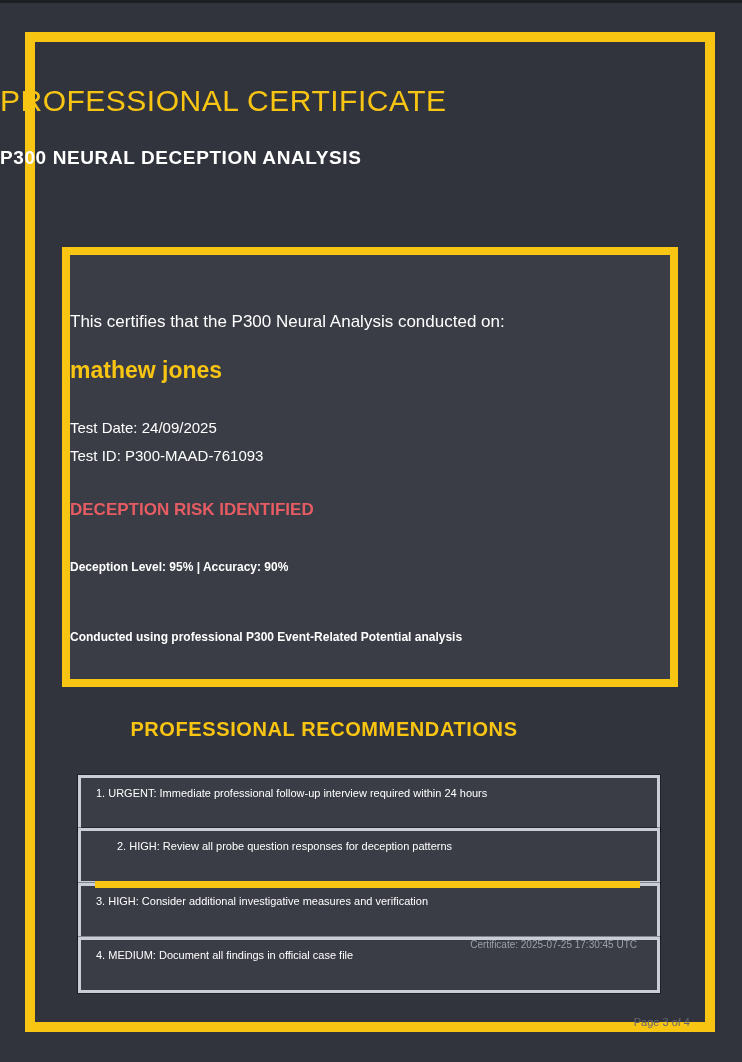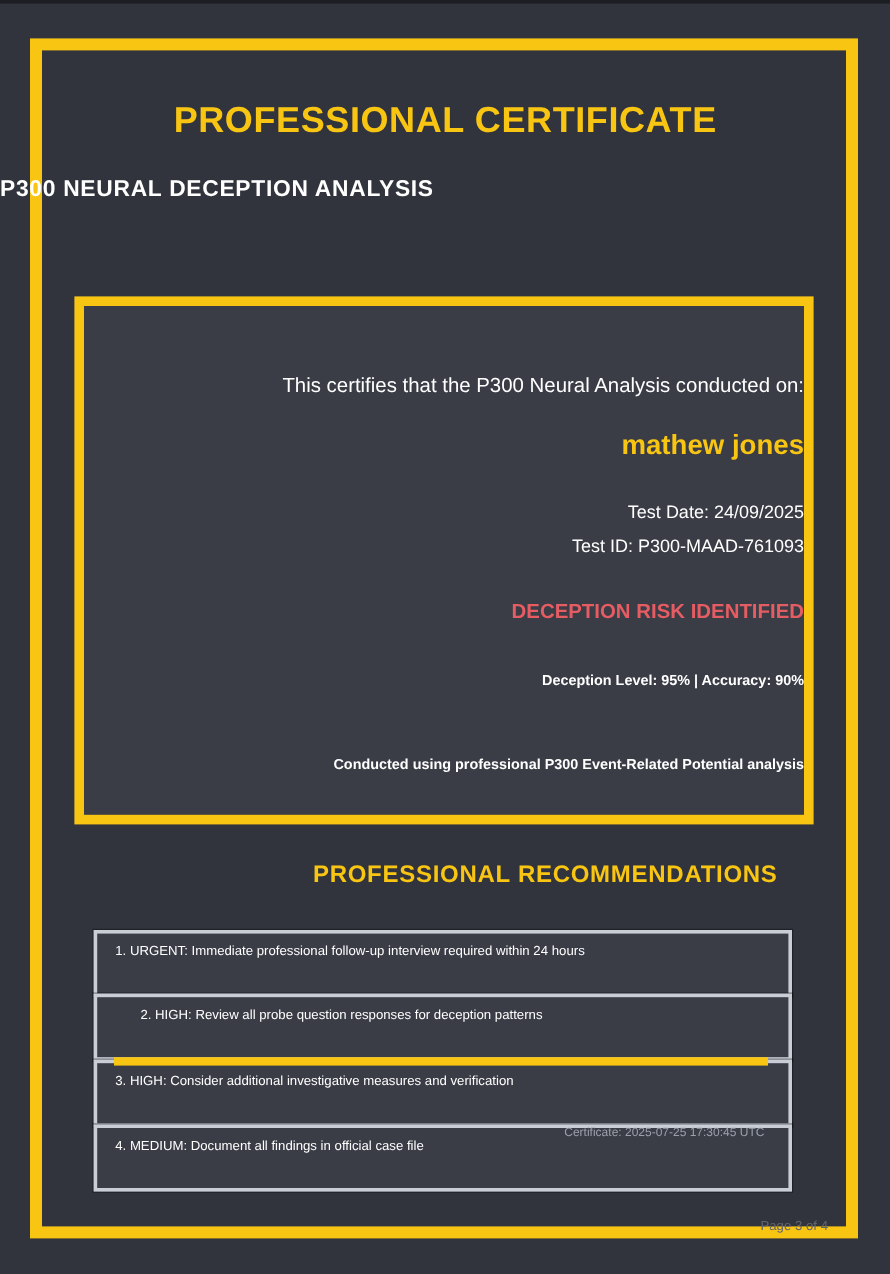--- a/index.html
+++ b/index.html
@@ -25,51 +25,50 @@
     position:absolute;left:0;top:0;width:742px;height:3px;
     background:#1c1e24;
   }
   .outer-frame{
     position:absolute;left:25px;top:32px;width:690px;height:1000px;
     border:10px solid var(--accent-gold);
     z-index:1;
   }
   .doc-title{
     position:absolute;left:0;top:84px;width:742px;
-    text-align:center;color:var(--accent-gold);
-    font-size:30px;font-weight:bold;letter-spacing:0.5px;
+    color:var(--accent-gold);
+    font-size:30px;font-weight:normal;letter-spacing:0.5px;
     z-index:2;
   }
   .doc-subtitle{
     position:absolute;left:0;top:147px;width:742px;
     text-align:left;color:var(--text-white);
     font-size:19px;font-weight:bold;letter-spacing:0.6px;
     z-index:2;
   }
   .cert-panel{
     position:absolute;left:62px;top:247px;width:616px;height:440px;
     border:8px solid var(--accent-gold);
     background:var(--panel-bg);
     z-index:2;
   }
   .cert-panel p{
-    position:absolute;left:0;right:0;text-align:right;
+    position:absolute;left:0;right:0;text-align:left;
     color:var(--text-white);
-    margin-left:43px;
   }
   .cert-intro{top:57px;font-size:17px;}
   .cert-name{top:102px;font-size:23px;font-weight:bold;color:var(--accent-gold) !important;}
   .cert-date{top:164px;font-size:15px;font-weight:500;}
   .cert-id{top:192px;font-size:15px;font-weight:500;}
   .cert-risk{top:245px;font-size:17px;font-weight:bold;color:var(--alert-red) !important;}
   .cert-metrics{top:305px;font-size:12px;font-weight:bold;}
   .cert-method{top:375px;font-size:12px;font-weight:bold;}
   .rec-heading{
     position:absolute;left:0;top:718px;width:648px;
-    text-align:right;color:var(--accent-gold);
+    text-align:center;color:var(--accent-gold);
     font-size:20px;font-weight:bold;letter-spacing:0.6px;
     z-index:2;
   }
   .rec-box{
     position:absolute;left:78px;width:582px;height:56px;
     border:3px solid var(--box-border);
     background:var(--panel-bg);
     box-shadow:0 0 0 1px rgba(0,0,0,0.35);
     color:var(--text-white);
     font-size:11px;

